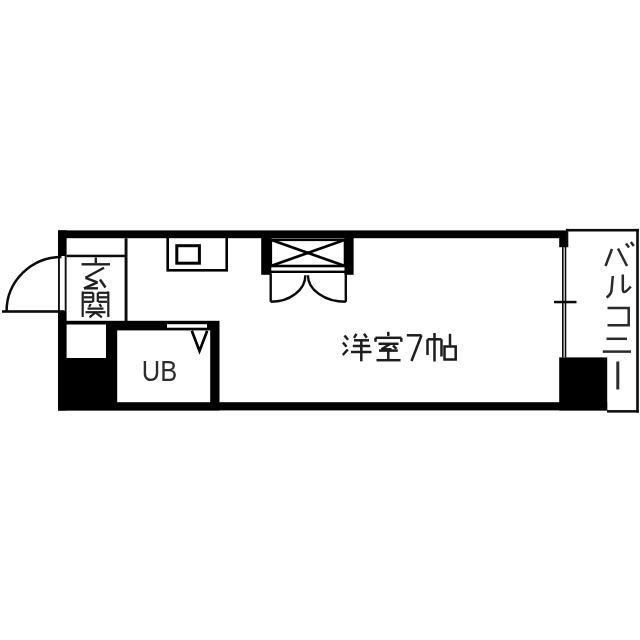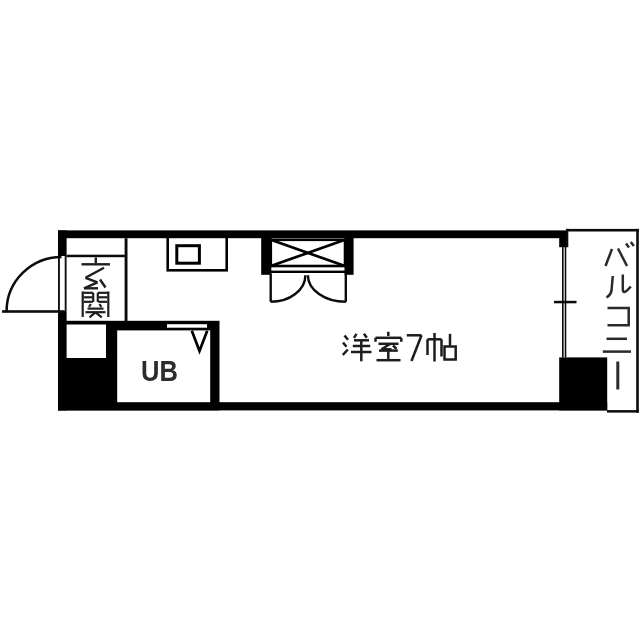--- a/index.html
+++ b/index.html
@@ -1,16 +1,16 @@
 <!DOCTYPE html>
 <html><head>
 <meta charset="utf-8">
 <style>
 html,body{margin:0;padding:0;background:#fff;}
-#c{position:relative;width:640px;height:640px;background:#fff;overflow:hidden;font-weight:bold;}
+#c{position:relative;width:640px;height:640px;background:#fff;overflow:hidden;}
 </style>
 </head>
 <body>
 <div id="c">
 <svg width="640" height="640" viewBox="0 0 640 640">
 <rect x="0" y="0" width="640" height="640" fill="#ffffff"></rect>
 
 <rect x="58" y="230.4" width="508" height="7.8" fill="#000"></rect>
 <rect x="58" y="230.4" width="8.6" height="26" fill="#000"></rect>
 <rect x="58" y="311" width="8.6" height="99.4" fill="#000"></rect>

